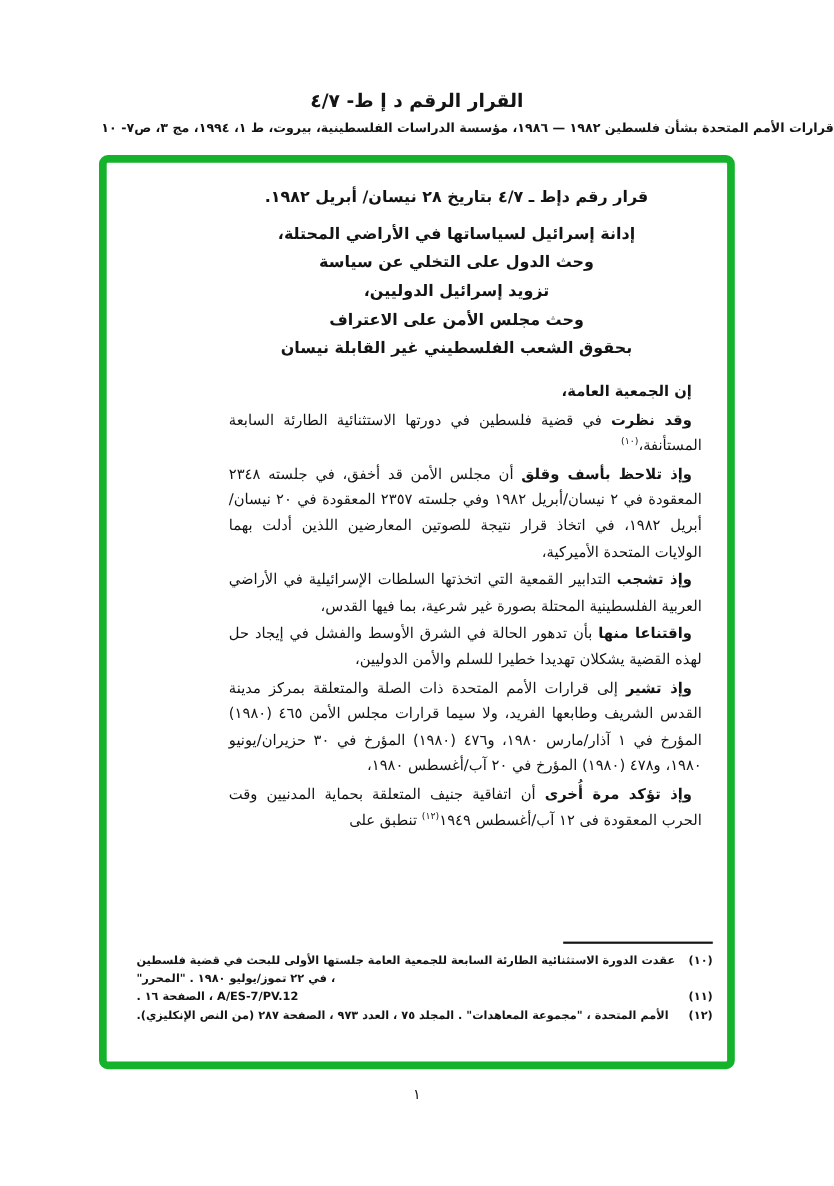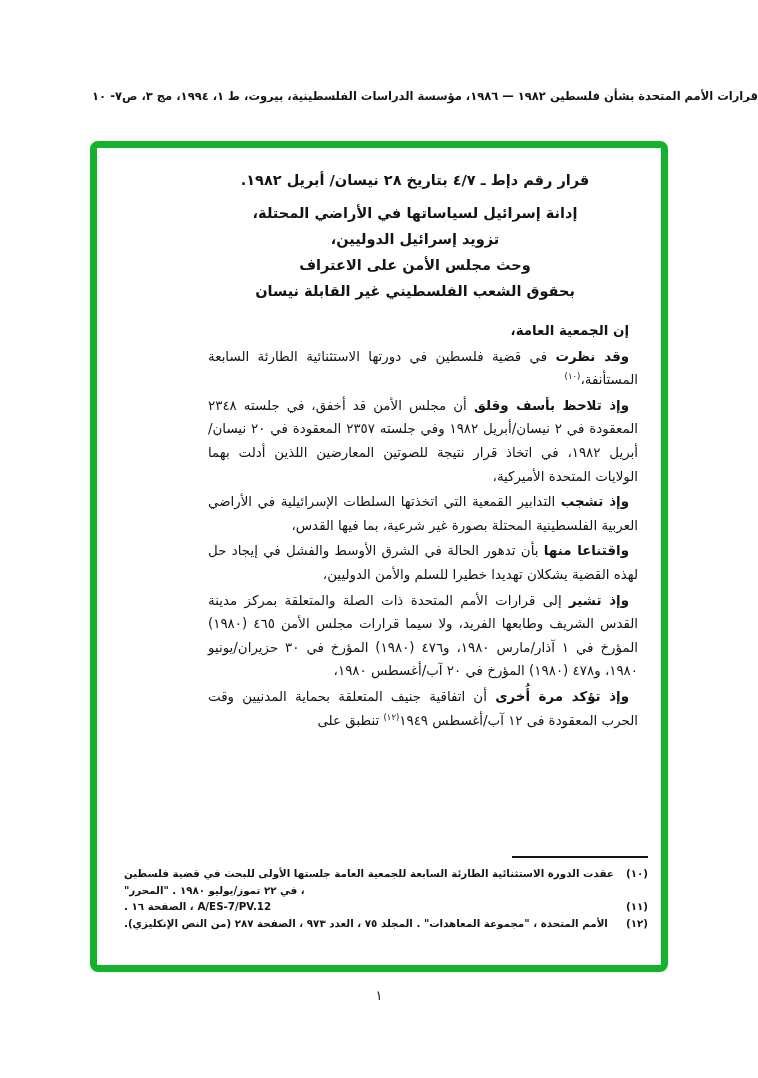--- a/index.html
+++ b/index.html
@@ -36,29 +36,31 @@
   .fn-row{display:flex;font-size:10.3px;font-weight:bold;line-height:16.5px;}
   .fn-marker{flex:0 0 32px;text-align:right;}
   .fn-text{flex:1;text-align:left;padding-left:4px;}
 
   .page-number{position:absolute;top:988px;left:0;right:0;text-align:center;font-size:13px;}
 </style>
 </head>
 <body>
 
 <header class="page-header">
+  <div class="doc-title">القرار الرقم د إ ط- ٤/٧</div>
   <div class="doc-source">قرارات الأمم المتحدة بشأن فلسطين ١٩٨٢ — ١٩٨٦، مؤسسة الدراسات الفلسطينية، بيروت، ط ١، ١٩٩٤، مج ٣، ص٧- ١٠</div>
 </header>
 
 <div class="green-box"></div>
 
 <main class="box-content">
   <div class="res-title">
     <div class="line-first">قرار رقم دإط ـ ٤/٧ بتاريخ ٢٨ نيسان/ أبريل ١٩٨٢.</div>
     <div>إدانة إسرائيل لسياساتها في الأراضي المحتلة،</div>
+    <div>وحث الدول على التخلي عن سياسة</div>
     <div>تزويد إسرائيل الدوليين،</div>
     <div>وحث مجلس الأمن على الاعتراف</div>
     <div>بحقوق الشعب الفلسطيني غير القابلة نيسان</div>
   </div>
 
   <div class="res-body">
     <p><span class="lead">إن الجمعية العامة،</span><span></span></p>
 
     <p><span class="lead">وقد نظرت</span><span> في قضية فلسطين في دورتها الاستثنائية الطارئة السابعة المستأنفة،</span><sup class="note">(١٠)</sup></p>
 

